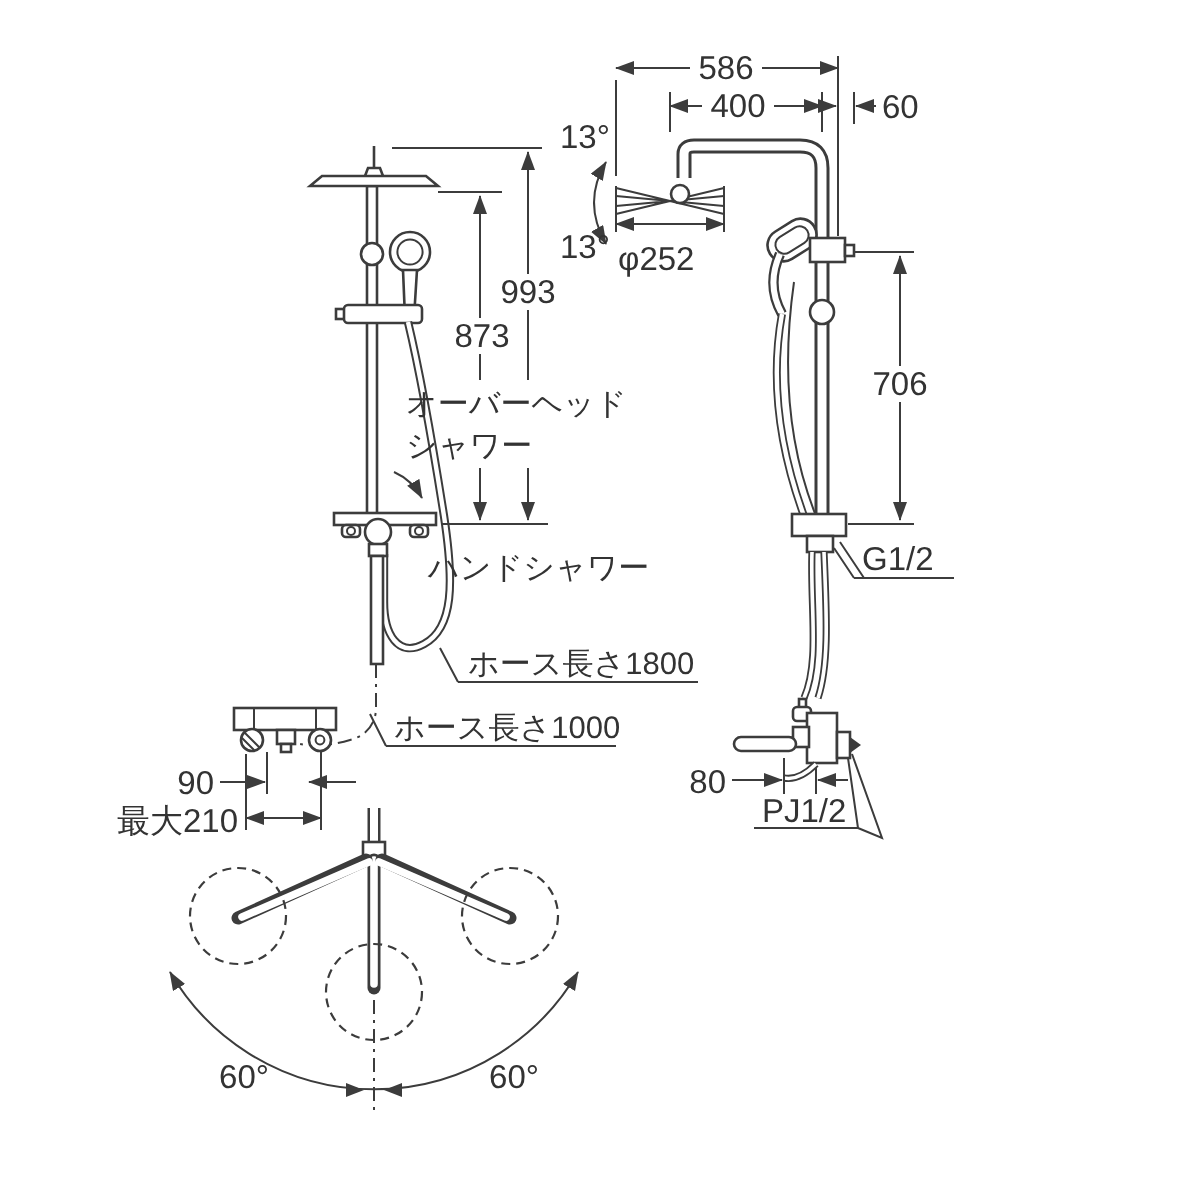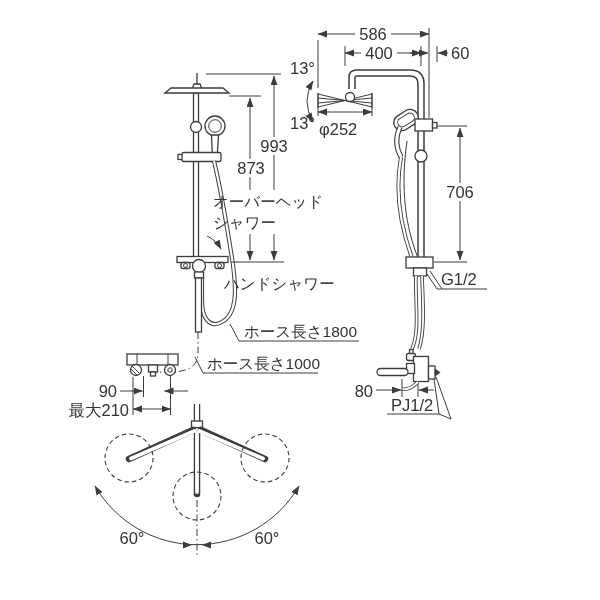--- a/index.html
+++ b/index.html
@@ -1,16 +1,16 @@
 <!DOCTYPE html>
 <html><head>
 <meta charset="utf-8">
 <style>
   html,body{margin:0;padding:0;background:#ffffff;}
-  #stage{width:477px;height:600px;background:#ffffff;position:relative;overflow:hidden;padding-left:10px;}
+  #stage{width:477px;height:600px;background:#ffffff;position:relative;overflow:hidden;}
   .ln{stroke:#3c3c3c;stroke-width:1.3;fill:none;}
   .part{stroke:#3c3c3c;stroke-width:1.3;fill:#ffffff;}
   .dim{stroke:#3c3c3c;stroke-width:1;fill:none;}
   .tube{stroke:#3c3c3c;fill:none;}
   .core{stroke:#ffffff;fill:none;}
   .dashc{stroke:#3c3c3c;stroke-width:1.1;fill:none;stroke-dasharray:4.5 3;}
   .dashdot{stroke:#3c3c3c;stroke-width:1;fill:none;stroke-dasharray:7 3 1.5 3;}
   .mask{fill:#ffffff;stroke:none;}
   .arrfill{fill:#3c3c3c;stroke:none;}
   text{fill:#333333;font-family:"Liberation Sans","DejaVu Sans",sans-serif;font-size:16.5px;}

